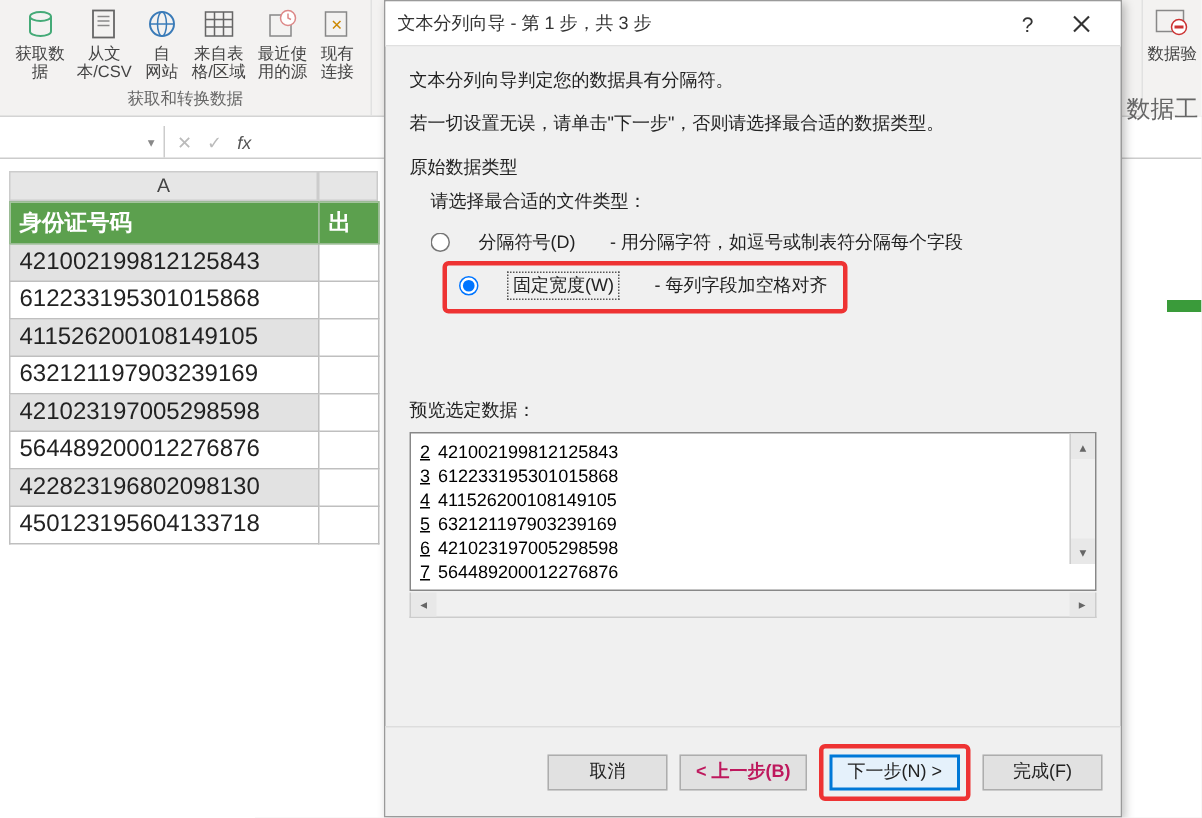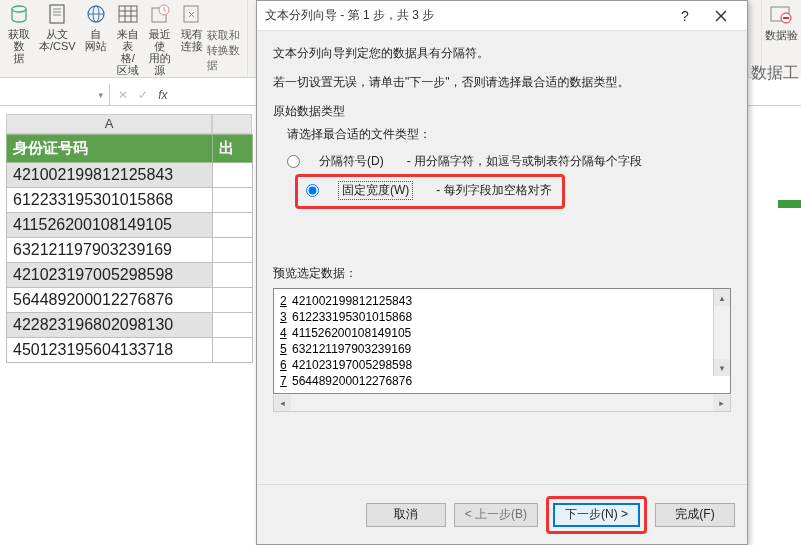--- a/index.html
+++ b/index.html
@@ -1,20 +1,20 @@
 <!DOCTYPE html>
 <html><head>
 <meta charset="utf-8">
 <style>
 * { margin: 0; padding: 0; box-sizing: border-box; font-family: "Microsoft YaHei", sans-serif; }
 body { background: #fff; width: 801px; height: 545px; overflow: hidden; position: relative; }
 
 
 .ribbon { display: flex; height: 78px; border-bottom: 1px solid #d4d4d4; background: #f3f2f1; }
-.ribbon-group { display: flex; flex-direction: row; align-items: center; padding: 2px 4px; border-right: 1px solid #e1e1e1; }
+.ribbon-group { display: flex; flex-direction: column; align-items: center; padding: 2px 4px; border-right: 1px solid #e1e1e1; }
 .ribbon-buttons { display: flex; gap: 2px; }
 .rbtn { display: flex; flex-direction: column; align-items: center; justify-content: flex-start; padding: 2px 3px; font-size: 11px; color: #444; cursor: pointer; }
 .rbtn .ricon { width: 24px; height: 24px; display: flex; align-items: center; justify-content: center; margin-bottom: 2px; }
 .rbtn span.lbl { text-align: center; line-height: 12px; font-size: 11px; }
 .ribbon-group-label { font-size: 11px; color: #666; margin-top: auto; padding-bottom: 2px; }
 
 
 .formula-bar { display: flex; align-items: center; height: 22px; border-bottom: 1px solid #ccc; font-size: 12px; }
 .namebox { width: 110px; border-right: 1px solid #ccc; padding: 0 6px; color: #444; height: 100%; display: flex; align-items: center; justify-content: space-between; }
 .fx-area { display: flex; align-items: center; gap: 10px; padding-left: 8px; color: #777; }
@@ -61,21 +61,21 @@
 .preview-row { display: flex; align-items: baseline; line-height: 16px; }
 .preview-row .rownum { text-decoration: underline; width: 12px; color: #000; }
 .preview-row .rowval { color: #000; }
 .preview-scroll-v { position: absolute; right: 0; top: 0; bottom: 17px; width: 17px; background: #f0f0f0; border-left: 1px solid #ccc; display:flex; flex-direction:column; justify-content:space-between;}
 .preview-scroll-v .arr{height:17px;display:flex;align-items:center;justify-content:center;font-size:9px;color:#666;background:#e8e8e8;}
 .preview-scroll-h { position: absolute; left: 0; right: 0; bottom: -1px; height: 17px; background: #f0f0f0; border-top: 1px solid #ccc; display:flex; justify-content:space-between;}
 .preview-scroll-h .arr{width:17px;display:flex;align-items:center;justify-content:center;font-size:9px;color:#666;background:#e8e8e8;}
 
 .dialog-footer { height: 60px; border-top: 1px solid #ddd; display: flex; align-items: center; justify-content: flex-end; gap: 8px; padding: 0 12px; background: #f0f0f0; }
 .btn { min-width: 80px; height: 24px; font-size: 12px; background: #e1e1e1; border: 1px solid #adadad; color: #222; cursor: pointer; padding: 0 10px; }
-.btn:disabled { color: #737373; }
+.btn:disabled { color: #be185d; font-weight: bold; }
 .btn.default { border: 2px solid #0078d7; background: #e5f1fb; }
 .red-box-btn { border: 3px solid #e33; border-radius: 4px; padding: 4px; display: inline-flex; }
 
 
 .minimap { position:absolute; right: 0; top: 200px; width: 38px; height: 8px; background: linear-gradient(to right, #fff 40%, #3a9b3a 40%); }
 
 svg { display: block; }
 </style>
 </head>
 <body>

